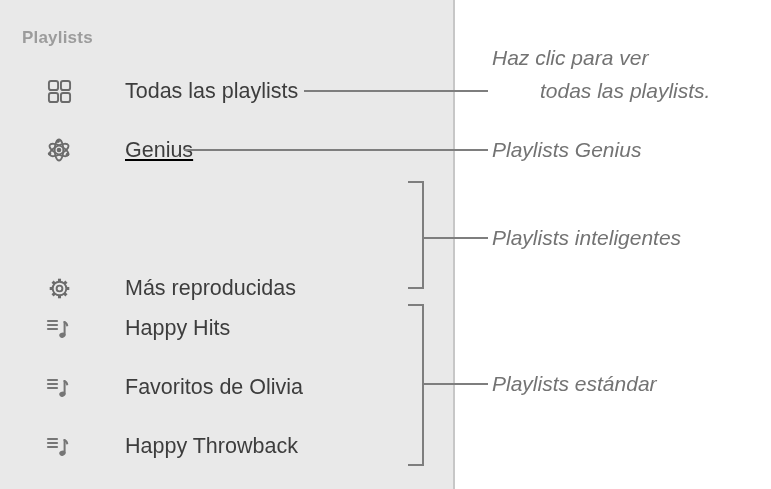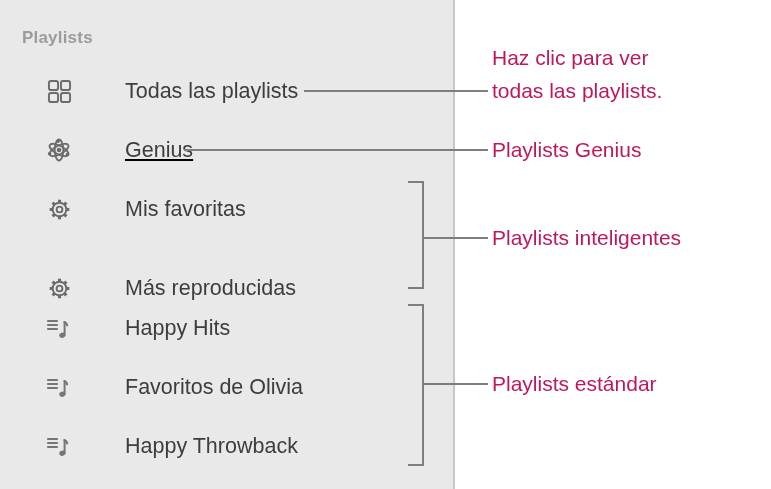--- a/index.html
+++ b/index.html
@@ -75,23 +75,24 @@
     border-top: 2px solid #7e7e7e;
     border-right: 2px solid #7e7e7e;
     border-bottom: 2px solid #7e7e7e;
   }
 
   
   .annotation {
     position: absolute;
     left: 492px;
     font-size: 21px;
-    color: #be185d;
+    color: #737373;
     white-space: nowrap;
     line-height: 26px;
+    font-style: italic;
   }
 </style>
 </head>
 <body>
 
 <div class="canvas">
 
   <aside class="sidebar">
 
     <div class="sidebar-header">Playlists</div>
@@ -120,57 +121,38 @@
             <circle cx="13" cy="13" r="2.3"></circle>
             <circle cx="3.6" cy="16.8" r="1.8"></circle>
             <circle cx="21.5" cy="17.5" r="1.8"></circle>
             <circle cx="12" cy="4.2" r="1.8"></circle>
           </g>
         </svg>
       </span>
       <span class="label">Genius</span>
     </div>
 
-    <div class="side-row r3">
+
+    <div class="side-row r4">
       <span class="icon">
         <svg width="25" height="25" viewBox="0 0 26 26" fill="none" stroke="#6b6b6b">
           <g stroke-width="3.2">
             <line x1="20" y1="13" x2="23.2" y2="13"></line>
             <line x1="17.95" y1="17.95" x2="20.2" y2="20.2"></line>
             <line x1="13" y1="20" x2="13" y2="23.2"></line>
             <line x1="8.05" y1="17.95" x2="5.8" y2="20.2"></line>
             <line x1="6" y1="13" x2="2.8" y2="13"></line>
             <line x1="8.05" y1="8.05" x2="5.8" y2="5.8"></line>
             <line x1="13" y1="6" x2="13" y2="2.8"></line>
             <line x1="17.95" y1="8.05" x2="20.2" y2="5.8"></line>
           </g>
           <circle cx="13" cy="13" r="7.1" stroke-width="2"></circle>
           <circle cx="13" cy="13" r="3" stroke-width="2"></circle>
         </svg>
       </span>
-      <span class="label">Mis favoritas</span>
-    </div>
-
-    <div class="side-row r4">
-      <span class="icon">
-        <svg width="25" height="25" viewBox="0 0 26 26" fill="none" stroke="#6b6b6b">
-          <g stroke-width="3.2">
-            <line x1="20" y1="13" x2="23.2" y2="13"></line>
-            <line x1="17.95" y1="17.95" x2="20.2" y2="20.2"></line>
-            <line x1="13" y1="20" x2="13" y2="23.2"></line>
-            <line x1="8.05" y1="17.95" x2="5.8" y2="20.2"></line>
-            <line x1="6" y1="13" x2="2.8" y2="13"></line>
-            <line x1="8.05" y1="8.05" x2="5.8" y2="5.8"></line>
-            <line x1="13" y1="6" x2="13" y2="2.8"></line>
-            <line x1="17.95" y1="8.05" x2="20.2" y2="5.8"></line>
-          </g>
-          <circle cx="13" cy="13" r="7.1" stroke-width="2"></circle>
-          <circle cx="13" cy="13" r="3" stroke-width="2"></circle>
-        </svg>
-      </span>
       <span class="label">Más reproducidas</span>
     </div>
 
     <div class="side-row r5">
       <span class="icon">
         <svg width="26" height="26" viewBox="0 0 26 26">
           <g stroke="#767676" stroke-width="2.2" stroke-linecap="round">
             <line x1="2" y1="6" x2="11" y2="6"></line>
             <line x1="2" y1="10" x2="11" y2="10"></line>
             <line x1="2" y1="14" x2="11" y2="14"></line>
@@ -227,21 +209,21 @@
 
   <div class="callout-line" style="top:149px; left:184px; width:304px;"></div>
 
   <div class="bracket" style="left:408px; top:181px; height:108px;"></div>
   <div class="callout-line" style="top:237px; left:424px; width:64px;"></div>
 
   <div class="bracket" style="left:408px; top:304px; height:162px;"></div>
   <div class="callout-line" style="top:383px; left:424px; width:64px;"></div>
 
   <div class="annotation" style="top:45px;">Haz clic para ver</div>
-  <div class="annotation" style="top:78px;">todas las playlists.</div>
+  <div class="annotation" style="top:78px;margin-left:48px;">todas las playlists.</div>
 
   <div class="annotation" style="top:137px;">Playlists Genius</div>
 
   <div class="annotation" style="top:225px;">Playlists inteligentes</div>
 
   <div class="annotation" style="top:371px;">Playlists estándar</div>
 
 </div>
 
 </body></html>

